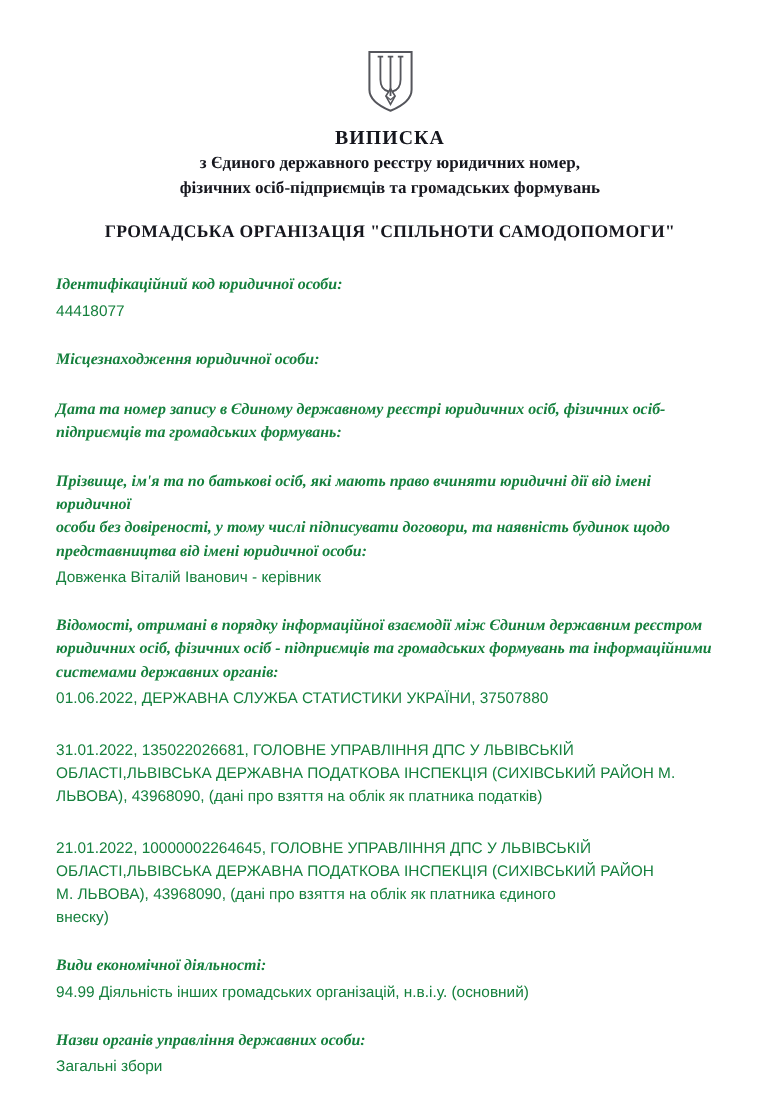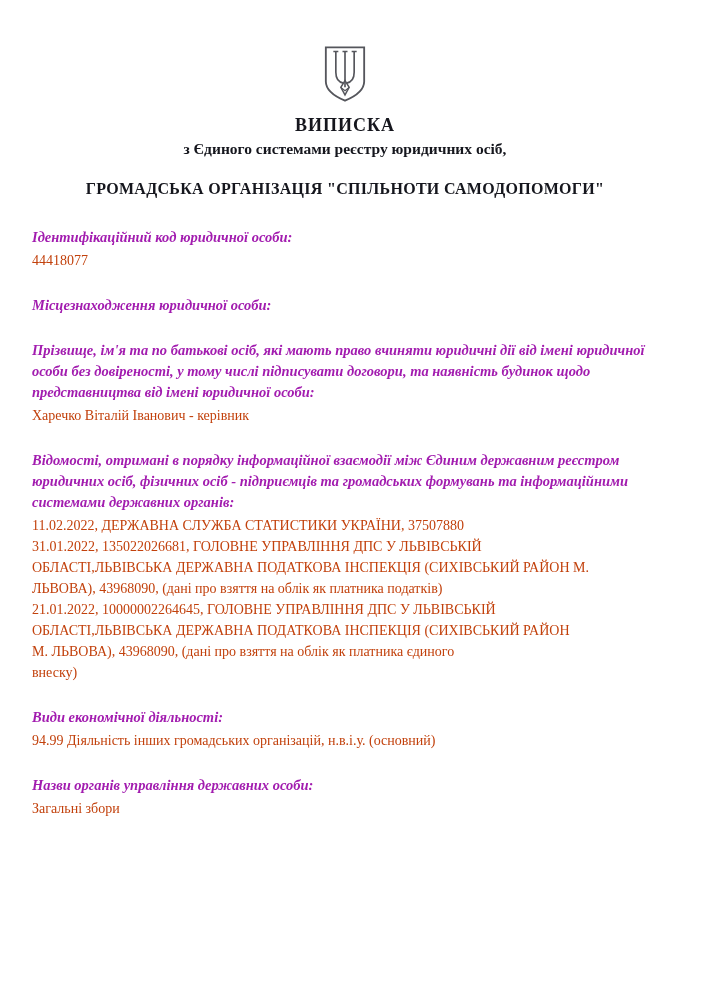--- a/index.html
+++ b/index.html
@@ -3,21 +3,21 @@
 <meta charset="utf-8">
 <style>
   * { margin:0; padding:0; box-sizing:border-box; }
   html,body { background:#ffffff; }
   .page {
     position:relative;
     width:707px; height:1000px;
     margin:0 auto;
     background:#ffffff;
     overflow:hidden;
-    padding:0 49px 0 32px;
+    padding:0 49px 0 51px;
     font-family:"Liberation Serif", serif;
     color:#15161d;
   }
   .emblem {
     display:block;
     margin:44px auto 0 auto;
     width:54px; height:60px;
   }
   .doc-title {
     margin-top:10px;
@@ -42,82 +42,85 @@
     letter-spacing:0.3px;
     line-height:21px;
   }
   .fields { margin-top:28px; }
   .field { margin-bottom:24px; }
   .field-label {
     font-size:14.5px;
     font-weight:bold;
     font-style:italic;
     line-height:21px;
-    color:#a21caf;
+    color:#15803d;
     white-space:pre-wrap;
   }
   .field-value {
     margin-top:2px;
-    font-family:Liberation Serif, serif;
+    font-family:Liberation Sans, sans-serif;
     font-size:14px;
     line-height:21px;
-    color:#c2410c;
+    color:#15803d;
     white-space:pre-wrap;
   }
-  .field-value + .field-value { margin-top:0; }
+  .field-value + .field-value { margin-top:26px; }
 </style>
 </head>
 <body>
 
 <div class="page">
 
   <svg class="emblem" viewBox="0 0 60 72" fill="none" stroke="#55565c">
     <path d="M7 4 H53 V45 C53 56 42 63 30 68 C18 63 7 56 7 45 Z" stroke-width="2.2"></path>
     <path d="M30 9 V52" stroke-width="2"></path>
     <path d="M19 9 V34 C19 42 23 46 28 47" stroke-width="2"></path>
     <path d="M41 9 V34 C41 42 37 46 32 47" stroke-width="2"></path>
     <path d="M16 9 H22 M38 9 H44 M27 9 H33" stroke-width="2"></path>
     <path d="M30 44 L35 52 L30 61 L25 52 Z" stroke-width="1.8"></path>
     <path d="M25 52 L30 56 L35 52" stroke-width="1.4"></path>
   </svg>
 
   <div class="doc-title">ВИПИСКА</div>
 
   <div class="doc-subtitle">
-    <div>з Єдиного системами реєстру юридичних осіб,</div>
+    <div>з Єдиного державного реєстру юридичних номер,</div>
+    <div>фізичних осіб-підприємців та громадських формувань</div>
   </div>
 
   <div class="org-name">ГРОМАДСЬКА ОРГАНІЗАЦІЯ "СПІЛЬНОТИ САМОДОПОМОГИ"</div>
 
   <div class="fields">
 
     <div class="field">
       <div class="field-label">Ідентифікаційний код юридичної особи:</div>
       <div class="field-value">44418077</div>
     </div>
 
     <div class="field">
       <div class="field-label">Місцезнаходження юридичної особи:</div>
     </div>
 
     <div class="field">
+      <div class="field-label">Дата та номер запису в Єдиному державному реєстрі юридичних осіб, фізичних осіб-
+підприємців та громадських формувань:</div>
     </div>
 
     <div class="field">
       <div class="field-label">Прізвище, ім'я та по батькові осіб, які мають право вчиняти юридичні дії від імені юридичної
 особи без довіреності, у тому числі підписувати договори, та наявність будинок щодо
 представництва від імені юридичної особи:</div>
-      <div class="field-value">Харечко Віталій Іванович - керівник</div>
+      <div class="field-value">Довженка Віталій Іванович - керівник</div>
     </div>
 
     <div class="field">
       <div class="field-label">Відомості, отримані в порядку інформаційної взаємодії між Єдиним державним реєстром
 юридичних осіб, фізичних осіб - підприємців та громадських формувань та інформаційними
 системами державних органів:</div>
-      <div class="field-value">11.02.2022, ДЕРЖАВНА СЛУЖБА СТАТИСТИКИ УКРАЇНИ, 37507880</div>
+      <div class="field-value">01.06.2022, ДЕРЖАВНА СЛУЖБА СТАТИСТИКИ УКРАЇНИ, 37507880</div>
       <div class="field-value">31.01.2022, 135022026681, ГОЛОВНЕ УПРАВЛІННЯ ДПС У ЛЬВІВСЬКІЙ
 ОБЛАСТІ,ЛЬВІВСЬКА ДЕРЖАВНА ПОДАТКОВА ІНСПЕКЦІЯ (СИХІВСЬКИЙ РАЙОН М.
 ЛЬВОВА), 43968090, (дані про взяття на облік як платника податків)</div>
       <div class="field-value">21.01.2022, 10000002264645, ГОЛОВНЕ УПРАВЛІННЯ ДПС У ЛЬВІВСЬКІЙ
 ОБЛАСТІ,ЛЬВІВСЬКА ДЕРЖАВНА ПОДАТКОВА ІНСПЕКЦІЯ (СИХІВСЬКИЙ РАЙОН
 М. ЛЬВОВА), 43968090, (дані про взяття на облік як платника єдиного
 внеску)</div>
     </div>
 
     <div class="field">

